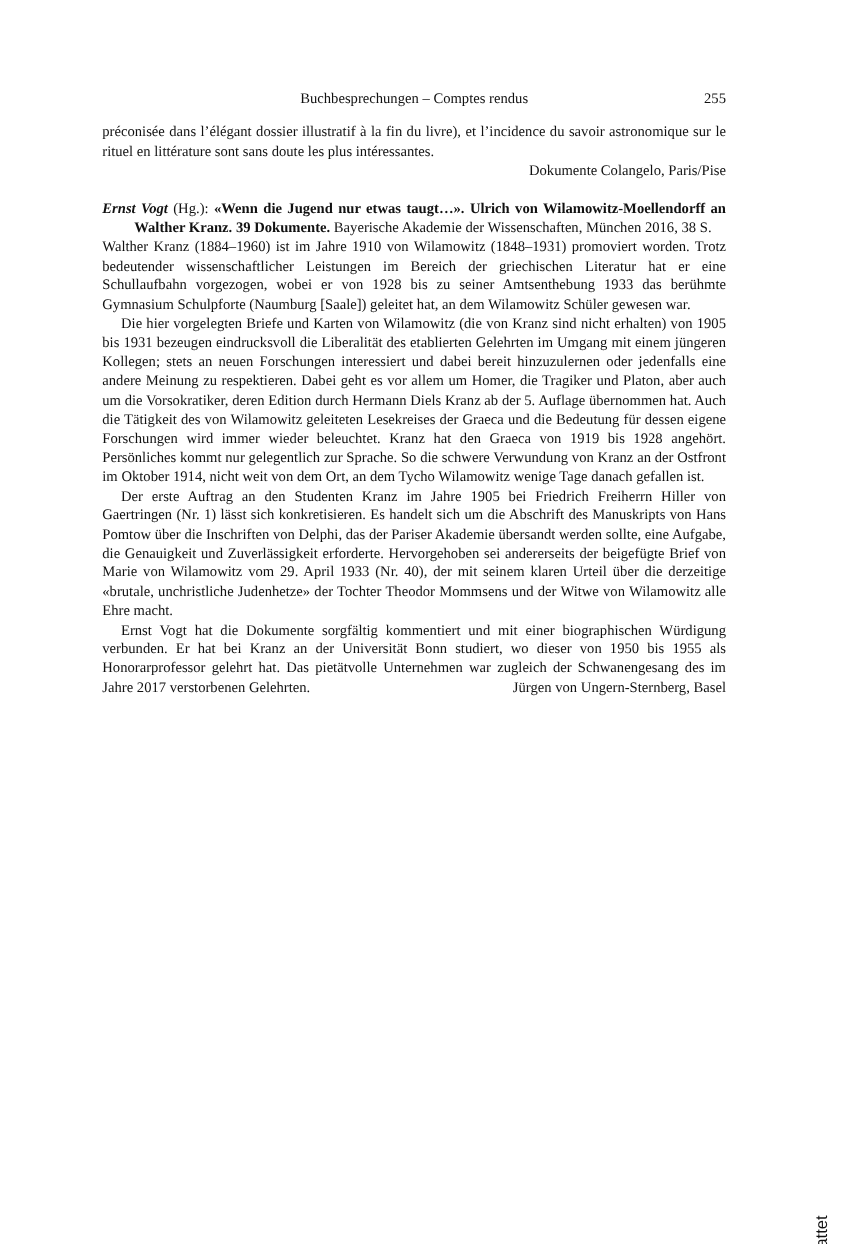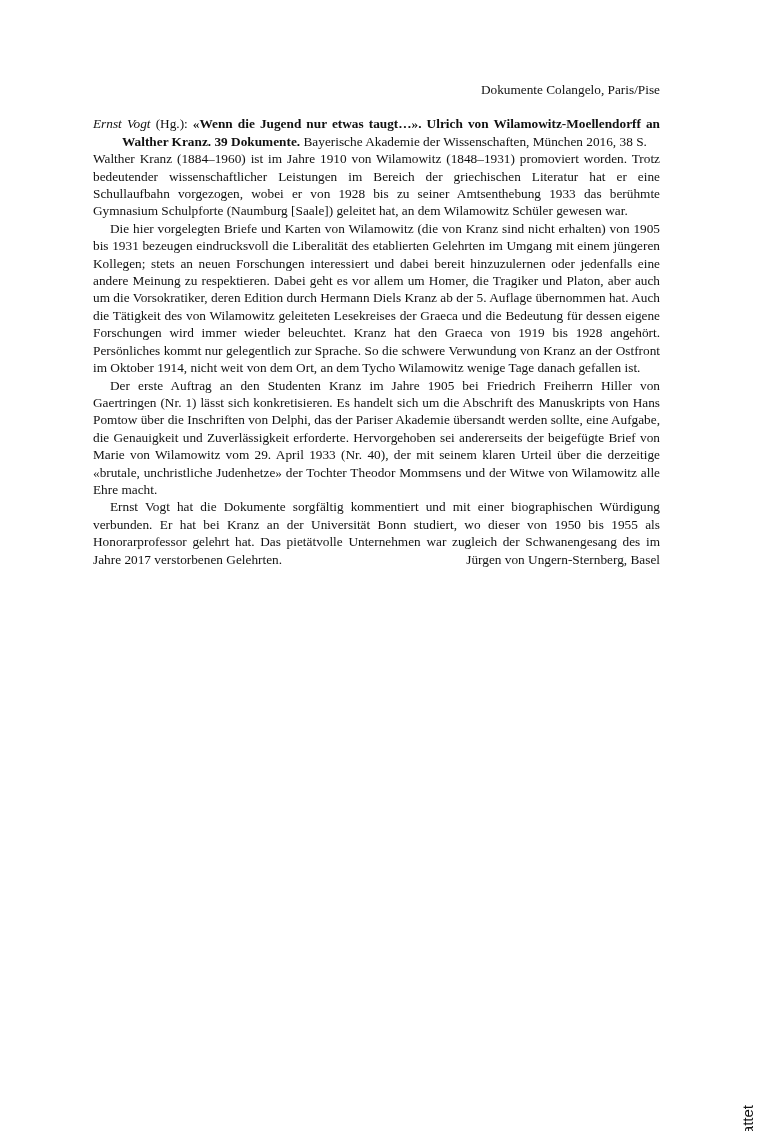--- a/index.html
+++ b/index.html
@@ -48,42 +48,47 @@
   .signature-overlap {
     text-align: right;
     margin: -17.4px 0 11px 0;
   }
   .review-heading {
     margin: 17px 0 0 0;
     padding-left: 29px;
     text-indent: -29px;
     text-align: justify;
   }
-  .review-heading .author { font-style: italic; }
+  .review-heading .author { font-style: italic; font-weight: bold; }
   .review-heading .title-bold { font-weight: bold; }
   .sidebar-vertical {
     position: absolute;
     right: 14px;
     bottom: 26px;
     transform: rotate(-90deg);
     transform-origin: right bottom;
     white-space: nowrap;
     font-family: "Liberation Sans", "DejaVu Sans", sans-serif;
     font-size: 15px;
     color: #111111;
   }
 </style>
 </head>
 <body>
 
 <div class="page">
 
   <div class="text-column">
 
+    <div class="running-head">
+      <span>Buchbesprechungen – Comptes rendus</span>
+      <span class="page-number">255</span>
+    </div>
 
+    <p class="body-par">préconisée dans l’élégant dossier illustratif à la fin du livre), et l’incidence du savoir astronomique sur le rituel en littérature sont sans doute les plus intéressantes.</p>
 
     <p class="signature">Dokumente Colangelo, Paris/Pise</p>
 
     <p class="review-heading"><span class="author">Ernst Vogt</span><span> (Hg.): </span><span class="title-bold">«Wenn die Jugend nur etwas taugt…». Ulrich von Wilamowitz-Moellendorff an Walther Kranz. 39 Dokumente.</span><span> Bayerische Akademie der Wissenschaften, München 2016, 38 S.</span></p>
 
     <p class="body-par">Walther Kranz (1884–1960) ist im Jahre 1910 von Wilamowitz (1848–1931) promoviert worden. Trotz bedeutender wissenschaftlicher Leistungen im Bereich der griechischen Literatur hat er eine Schullaufbahn vorgezogen, wobei er von 1928 bis zu seiner Amtsenthebung 1933 das berühmte Gymnasium Schulpforte (Naumburg [Saale]) geleitet hat, an dem Wilamowitz Schüler gewesen war.</p>
     <p class="body-par indent">Die hier vorgelegten Briefe und Karten von Wilamowitz (die von Kranz sind nicht erhalten) von 1905 bis 1931 bezeugen eindrucksvoll die Liberalität des etablierten Gelehrten im Umgang mit einem jüngeren Kollegen; stets an neuen Forschungen interessiert und dabei bereit hinzuzulernen oder jedenfalls eine andere Meinung zu respektieren. Dabei geht es vor allem um Homer, die Tragiker und Platon, aber auch um die Vorsokratiker, deren Edition durch Hermann Diels Kranz ab der 5. Auflage übernommen hat. Auch die Tätigkeit des von Wilamowitz geleiteten Lesekreises der Graeca und die Bedeutung für dessen eigene Forschungen wird immer wieder beleuchtet. Kranz hat den Graeca von 1919 bis 1928 angehört. Persönliches kommt nur gelegentlich zur Sprache. So die schwere Verwundung von Kranz an der Ostfront im Oktober 1914, nicht weit von dem Ort, an dem Tycho Wilamowitz wenige Tage danach gefallen ist.</p>
     <p class="body-par indent">Der erste Auftrag an den Studenten Kranz im Jahre 1905 bei Friedrich Freiherrn Hiller von Gaertringen (Nr. 1) lässt sich konkretisieren. Es handelt sich um die Abschrift des Manuskripts von Hans Pomtow über die Inschriften von Delphi, das der Pariser Akademie übersandt werden sollte, eine Aufgabe, die Genauigkeit und Zuverlässigkeit erforderte. Hervorgehoben sei andererseits der beigefügte Brief von Marie von Wilamowitz vom 29. April 1933 (Nr. 40), der mit seinem klaren Urteil über die derzeitige «brutale, unchristliche Judenhetze» der Tochter Theodor Mommsens und der Witwe von Wilamowitz alle Ehre macht.</p>
     <p class="body-par indent">Ernst Vogt hat die Dokumente sorgfältig kommentiert und mit einer biographischen Würdigung verbunden. Er hat bei Kranz an der Universität Bonn studiert, wo dieser von 1950 bis 1955 als Honorarprofessor gelehrt hat. Das pietätvolle Unternehmen war zugleich der Schwanengesang des im Jahre 2017 verstorbenen Gelehrten.</p>
 

